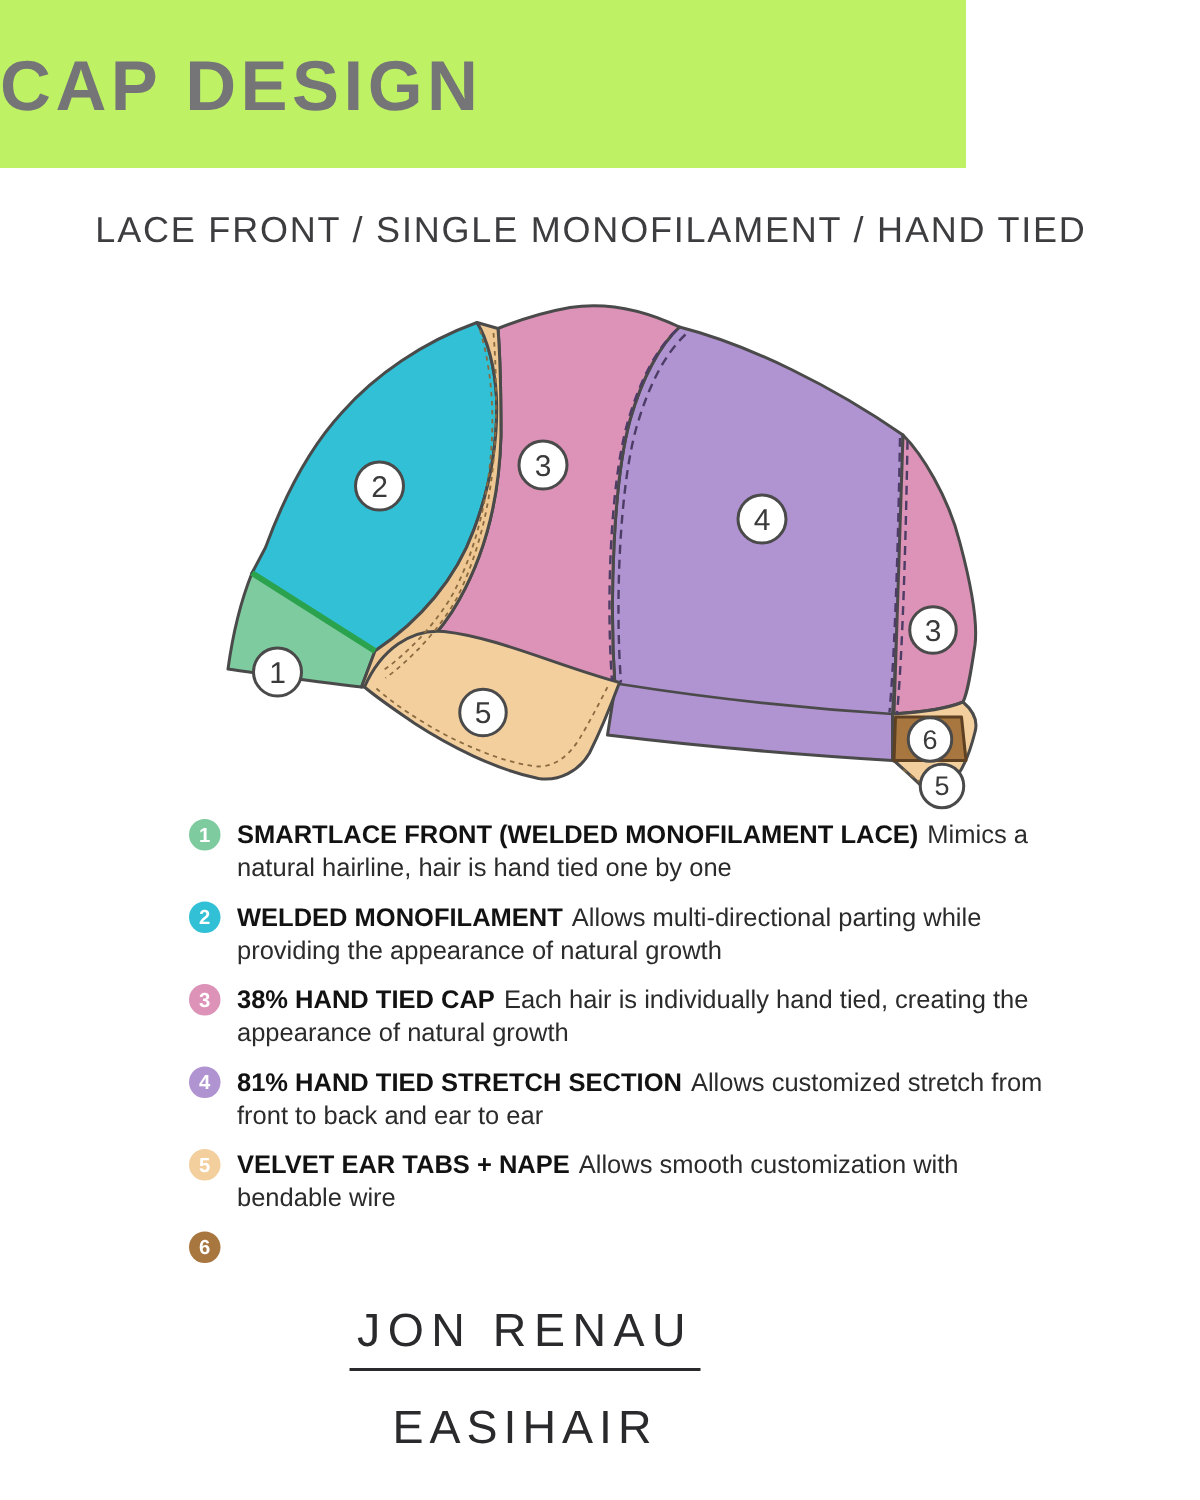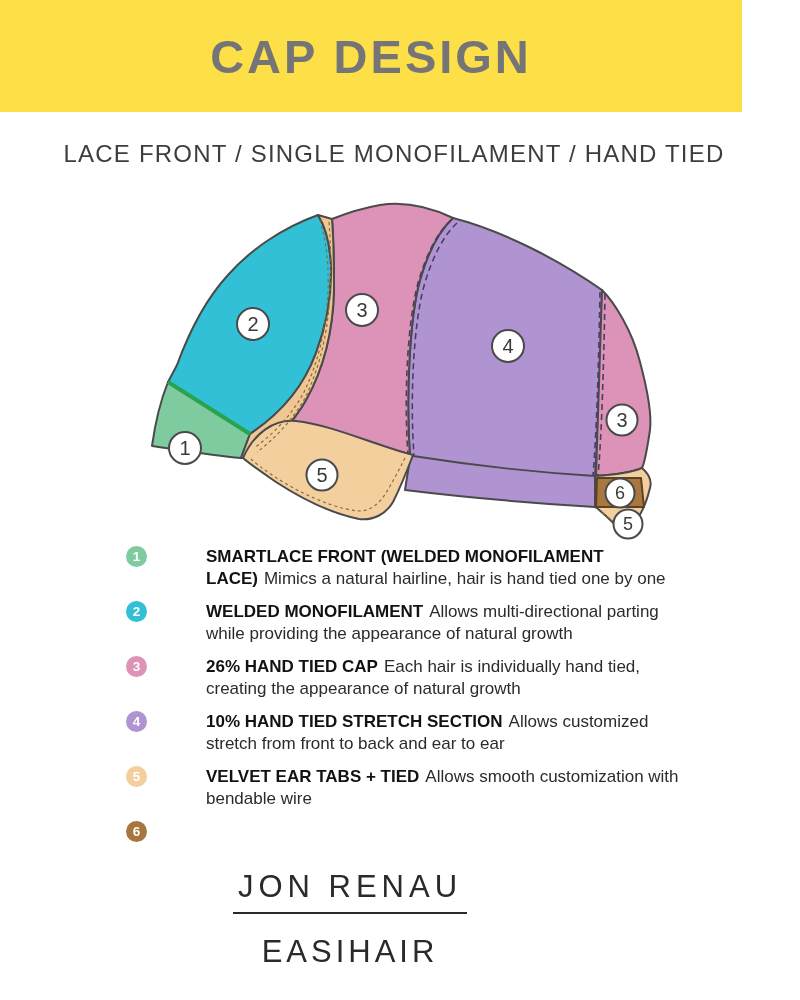--- a/index.html
+++ b/index.html
@@ -2,44 +2,44 @@
 <html><head>
 <meta charset="utf-8">
 <style>
   html, body { margin:0; padding:0; }
   body {
     width:800px; height:1000px; position:relative; overflow:hidden;
     background:#ffffff;
     font-family:"Liberation Sans", sans-serif;
   }
   .header-band {
-    position:absolute; top:0; left:0; width:742px; height:112px;
-    background:#fde047;
-    display:flex; align-items:center; justify-content:center;
+    position:absolute; top:0; left:0; width:644px; height:112px;
+    background:#bef264;
+    display:flex; align-items:center; 
   }
   .page-title {
     font-size:47px; font-weight:bold; color:#757578; letter-spacing:3px;
   }
   .subtitle {
     position:absolute; top:140px; left:0; width:788px; text-align:center;
     font-size:24px; color:#3d3d40; letter-spacing:1.2px;
   }
   svg.cap-diagram { position:absolute; top:0; left:0; }
   .legend {
     position:absolute; left:126px; top:546px; width:572px;
   }
   .legend-item { display:flex; align-items:flex-start; margin-bottom:12px; }
   .badge {
     width:21px; height:21px; border-radius:50%;
     color:#ffffff; font-size:13.5px; font-weight:bold;
     display:flex; align-items:center; justify-content:center;
     margin-right:11px; flex:none; margin-top:0px;
     background:#999999;
   }
-  .legend-text { font-size:17px; line-height:21.5px; color:#2b2b2b;margin-left:48px; }
+  .legend-text { font-size:17px; line-height:21.5px; color:#2b2b2b; }
   .legend-title { font-weight:bold; color:#121212; }
   .legend-desc { margin-left:6px; }
   .logo {
     position:absolute; top:869px; left:0; width:700px; text-align:center;
     color:#2a2a2c;
   }
   .logo-top {
     display:inline-block; font-size:31px; letter-spacing:5px;
     padding:0 5px 7px 5px; border-bottom:2px solid #2a2a2c;
   }
@@ -129,29 +129,29 @@
   <div class="legend-item">
     <div class="badge" style="background-color: rgb(126, 203, 160);">1</div>
     <div class="legend-text"><span class="legend-title">SMARTLACE FRONT (WELDED MONOFILAMENT LACE)</span><span class="legend-desc">Mimics a natural hairline, hair is hand tied one by one</span></div>
   </div>
   <div class="legend-item">
     <div class="badge" style="background-color: rgb(49, 192, 213);">2</div>
     <div class="legend-text"><span class="legend-title">WELDED MONOFILAMENT</span><span class="legend-desc">Allows multi-directional parting while providing the appearance of natural growth</span></div>
   </div>
   <div class="legend-item">
     <div class="badge" style="background-color: rgb(220, 147, 183);">3</div>
-    <div class="legend-text"><span class="legend-title">26% HAND TIED CAP</span><span class="legend-desc">Each hair is individually hand tied, creating the appearance of natural growth</span></div>
+    <div class="legend-text"><span class="legend-title">38% HAND TIED CAP</span><span class="legend-desc">Each hair is individually hand tied, creating the appearance of natural growth</span></div>
   </div>
   <div class="legend-item">
     <div class="badge" style="background-color: rgb(176, 147, 209);">4</div>
-    <div class="legend-text"><span class="legend-title">10% HAND TIED STRETCH SECTION</span><span class="legend-desc">Allows customized stretch from front to back and ear to ear</span></div>
+    <div class="legend-text"><span class="legend-title">81% HAND TIED STRETCH SECTION</span><span class="legend-desc">Allows customized stretch from front to back and ear to ear</span></div>
   </div>
   <div class="legend-item">
     <div class="badge" style="background-color: rgb(243, 207, 158);">5</div>
-    <div class="legend-text"><span class="legend-title">VELVET EAR TABS + TIED</span><span class="legend-desc">Allows smooth customization with bendable wire</span></div>
+    <div class="legend-text"><span class="legend-title">VELVET EAR TABS + NAPE</span><span class="legend-desc">Allows smooth customization with bendable wire</span></div>
   </div>
   <div class="legend-item">
     <div class="badge" style="background-color: rgb(168, 118, 63);">6</div>
   </div>
 </div>
 
 <div class="logo">
   <div class="logo-top">JON RENAU</div>
   <div class="logo-bottom">EASIHAIR</div>
 </div>

